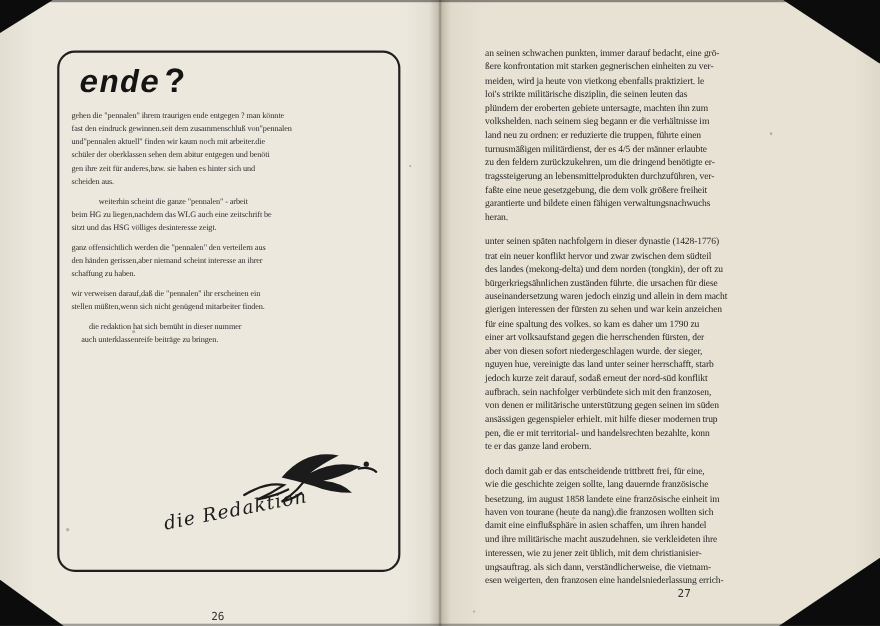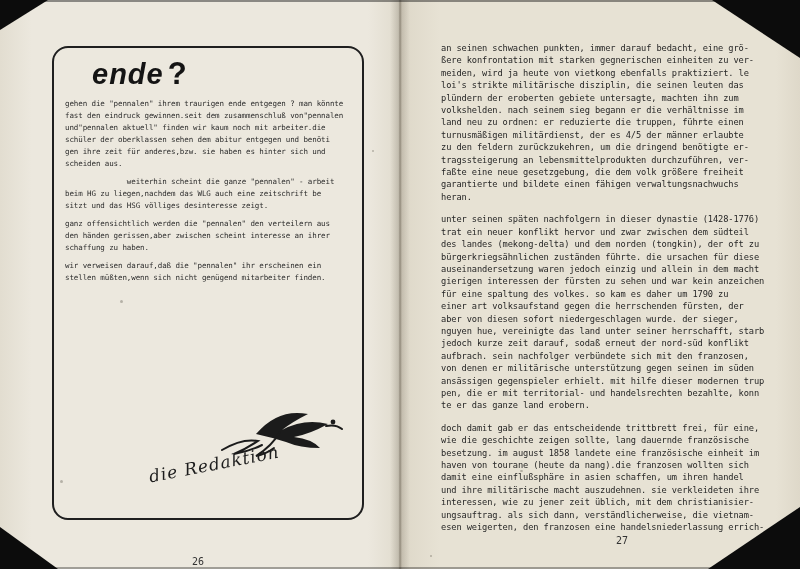--- a/index.html
+++ b/index.html
@@ -28,31 +28,31 @@
   .corner.tr { right:0; top:0; width:88px; height:58px; clip-path:polygon(0 0,100% 0,100% 100%); }
   .corner.bl { left:0; bottom:0; width:58px; height:42px; clip-path:polygon(0 0,0 100%,100% 100%); }
   .corner.br { right:0; bottom:0; width:92px; height:62px; clip-path:polygon(100% 0,100% 100%,0 100%); }
 
   .frame {
     position:absolute; left:52px; top:46px; width:312px; height:474px;
     border:2px solid #1f1f1f; border-radius:16px;
   }
   .title-row { margin:8px 0 4px 18px; }
   .title-word {
-    font-family:Liberation Sans, sans-serif;
-    font-weight:bold; font-style:italic; font-size:29px; letter-spacing:1px; color:#141414;margin-left:20px;
+    font-family:Liberation Mono, monospace;
+    font-weight:bold; font-style:italic; font-size:29px; letter-spacing:1px; color:#141414;
   }
   .title-mark {
     font-family:"Liberation Sans","DejaVu Sans",sans-serif;
     font-weight:bold; font-size:31px; color:#141414; margin-left:4px;
   }
   .body-text { padding:2px 8px 0 11px; }
   .body-text p {
     white-space:pre-wrap; margin:0 0 6px 0;
-    font-size:7.5px; line-height:12px; letter-spacing:-0.1px; color:#2b2b2b;
+    font-size:7.5px; line-height:12px; letter-spacing:-0.1px; color:#2b2b2b;font-family:Liberation Serif, serif;
   }
   .right-text { position:absolute; left:30px; top:40px; width:346px; }
   .right-text p {
     white-space:pre-wrap; margin:0 0 10px 0;
     font-size:8.7px; line-height:12.4px; letter-spacing:-0.1px; color:#262626;
   }
   .signature { position:absolute; left:92px; top:348px; width:215px; height:110px; }
   .signature svg { position:absolute; left:68px; top:0; }
   .sig-text {
     position:absolute; left:2px; top:58px;
@@ -80,24 +80,26 @@
         <p>gehen die "pennalen" ihrem traurigen ende entgegen ? man könnte
 fast den eindruck gewinnen.seit dem zusammenschluß von"pennalen
 und"pennalen aktuell" finden wir kaum noch mit arbeiter.die
 schüler der oberklassen sehen dem abitur entgegen und benöti
 gen ihre zeit für anderes,bzw. sie haben es hinter sich und
 scheiden aus.</p>
         <p>              weiterhin scheint die ganze "pennalen" - arbeit
 beim HG zu liegen,nachdem das WLG auch eine zeitschrift be
 sitzt und das HSG völliges desinteresse zeigt.</p>
         <p>ganz offensichtlich werden die "pennalen" den verteilern aus
-den händen gerissen,aber zwischen scheint interesse an ihrer
+den händen gerissen,aber niemand scheint interesse an ihrer
 schaffung zu haben.</p>
         <p>wir verweisen darauf,daß die "pennalen" ihr erscheinen ein
 stellen müßten,wenn sich nicht genügend mitarbeiter finden.</p>
+        <p>         die redaktion hat sich bemüht in dieser nummer
+     auch unterklassenreife beiträge zu bringen.</p>
       </div>
       <div class="signature">
         <svg width="135" height="78" viewBox="0 0 135 78">
           <path d="M42 38 Q64 12 94 18 Q78 26 68 34 Q90 22 114 28 Q96 38 80 41 Q98 43 106 52 Q86 52 72 46 Q56 41 42 38 Z" fill="#1b1b1b"></path>
           <path d="M8 54 Q28 42 44 45 Q32 53 20 58 Q36 55 48 49" fill="none" stroke="#1b1b1b" stroke-width="2" stroke-linecap="round"></path>
           <path d="M66 36 Q58 50 42 60 Q52 58 60 52" fill="none" stroke="#1b1b1b" stroke-width="2" stroke-linecap="round"></path>
           <path d="M112 30 Q122 28 128 33" fill="none" stroke="#1b1b1b" stroke-width="2" stroke-linecap="round"></path>
           <circle cx="119" cy="26" r="2.4" fill="#1b1b1b"></circle>
         </svg>
         <div class="sig-text">die Redaktion</div>

